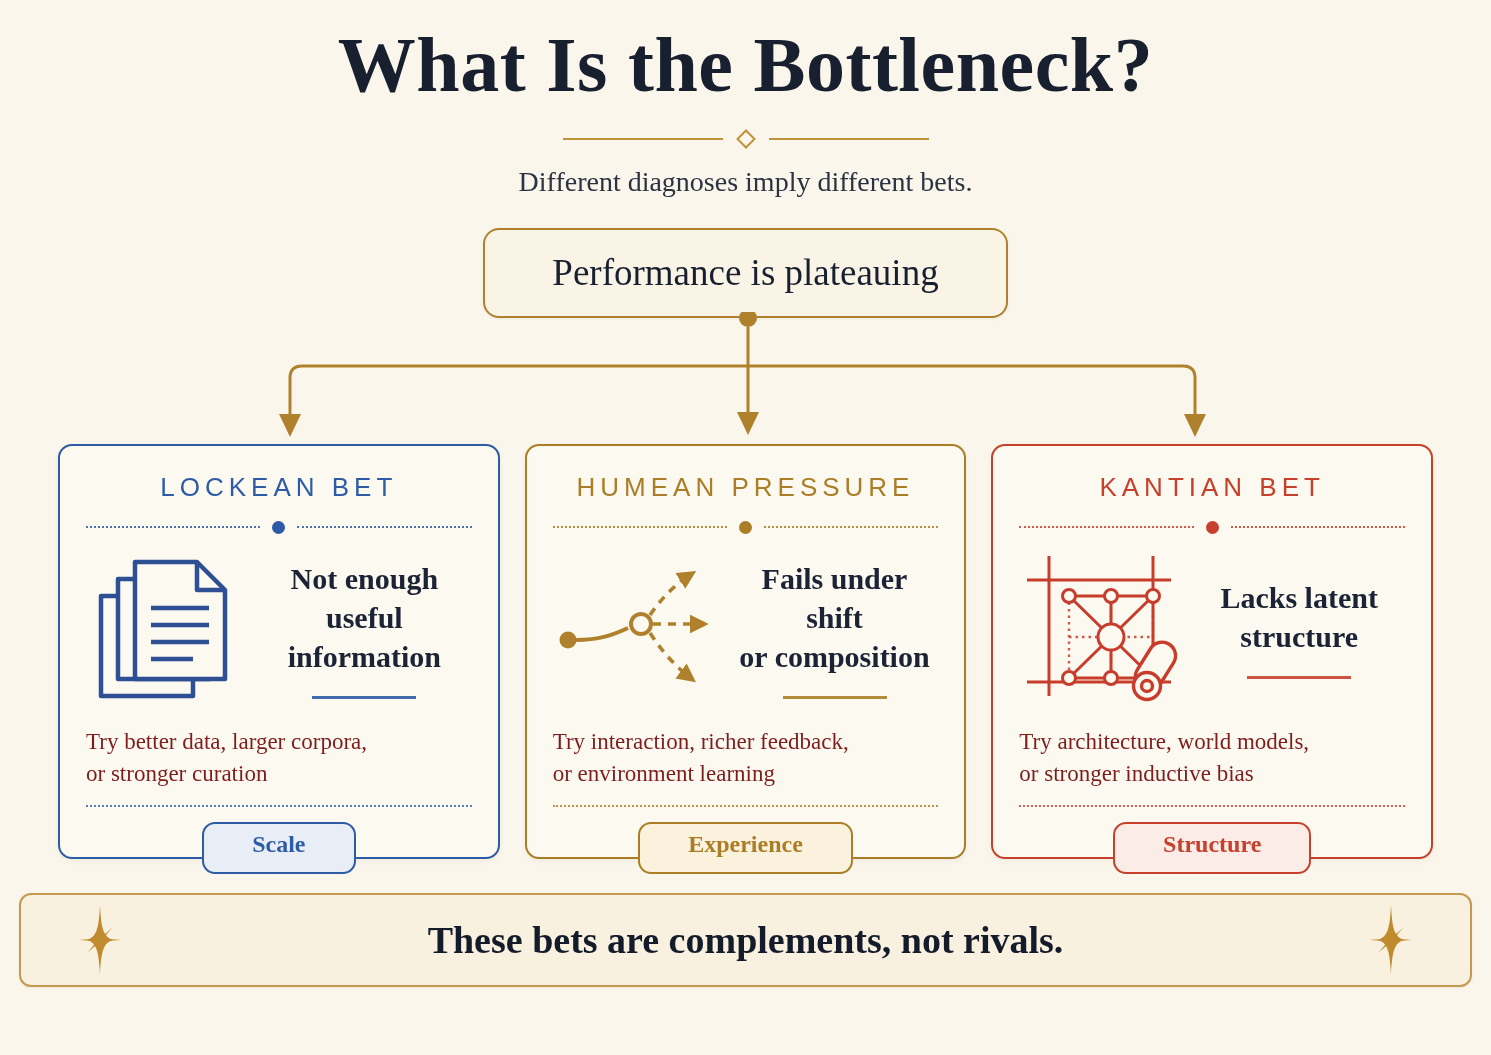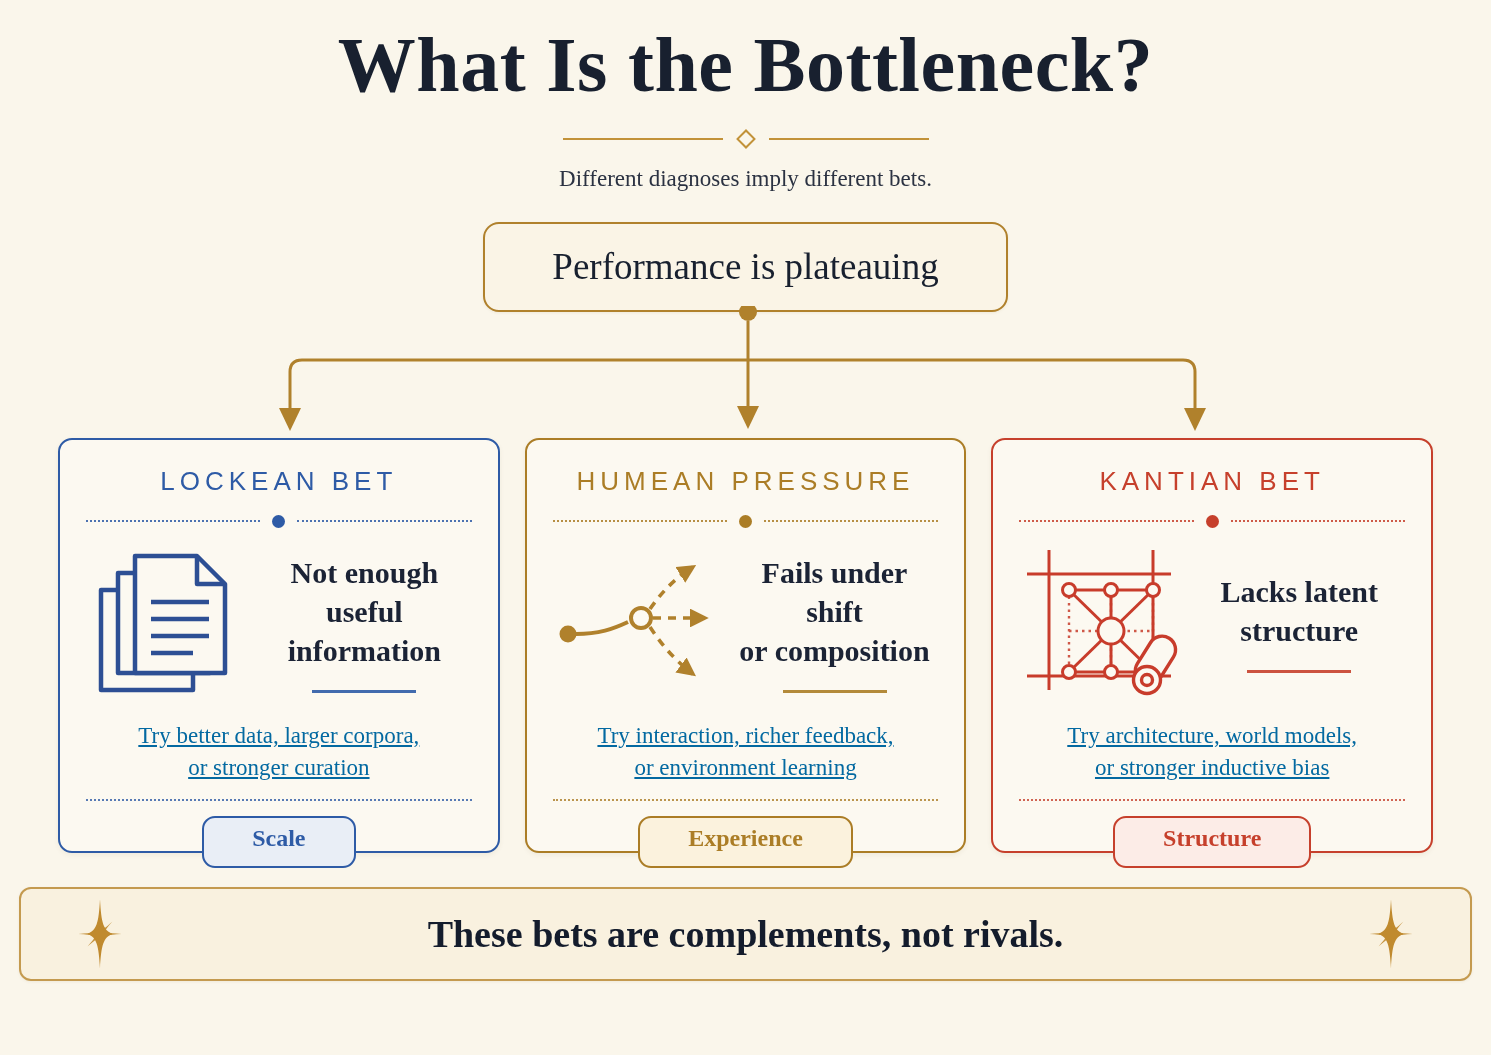--- a/index.html
+++ b/index.html
@@ -30,21 +30,21 @@
   }
   .divider .line { width: 160px; height: 0; border-top: 2px solid #c29239; }
   .divider .diamond {
     width: 14px; height: 14px;
     border: 2.5px solid #c29239;
     transform: rotate(45deg);
     background: transparent;
   }
   .subtitle {
     margin-top: 20px;
-    font-size: 23px;
+    font-size: 28px;
     color: #2b3242;
   }
 
   
   .root-box {
     width: 525px;
     height: 90px;
     margin: 30px auto 0;
     border: 2.5px solid #b0812c;
     border-radius: 16px;
@@ -115,25 +115,24 @@
     color: #1b2335;
   }
   .headline-rule {
     width: 104px;
     border-top: 3px solid var(--accent);
     margin: 20px auto 0;
     opacity: .9;
   }
   .detail {
     margin-top: 12px;
-    text-align: center;
+    text-align: left;
     font-size: 23px;
     line-height: 1.4;
-    color: #0369a1;
-    text-decoration: underline;
+    color: #7f1d1d;
   }
   .rule-plain {
     margin-top: 15px;
     border-top: 2px dotted var(--accent);
     opacity: .8;
   }
   .badge-row { text-align: center; margin-top: 15px; }
   .badge {
     display: inline-block;
     padding: 7px 48px 14px;

